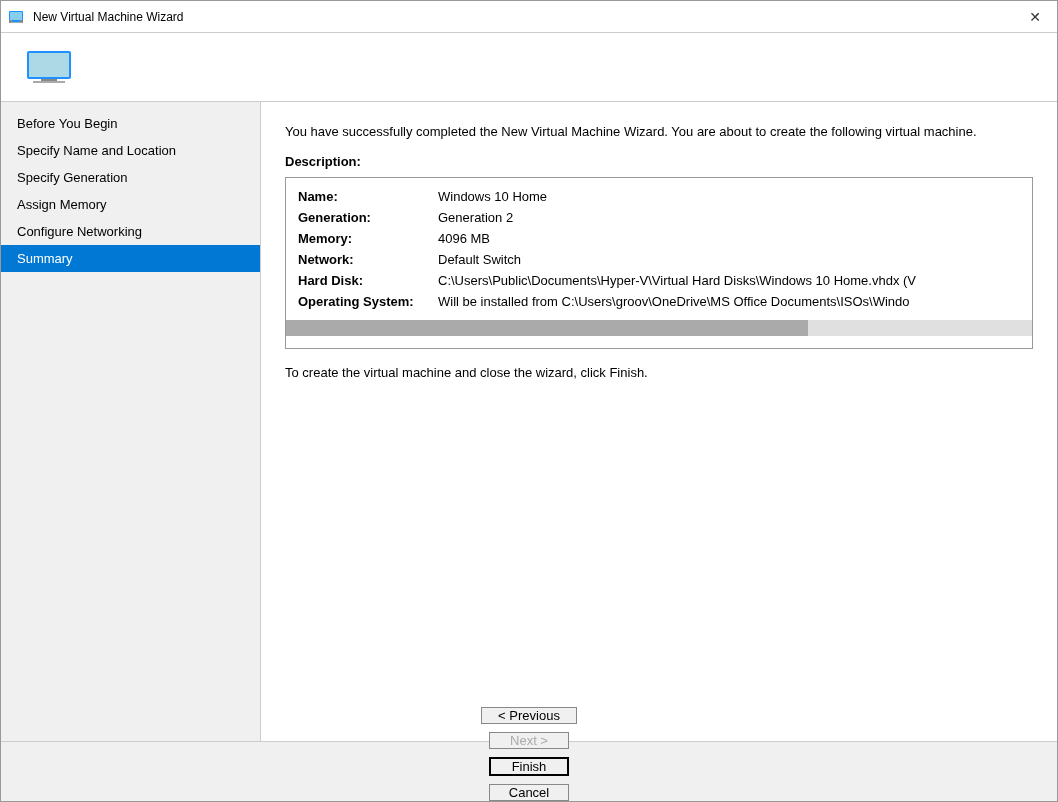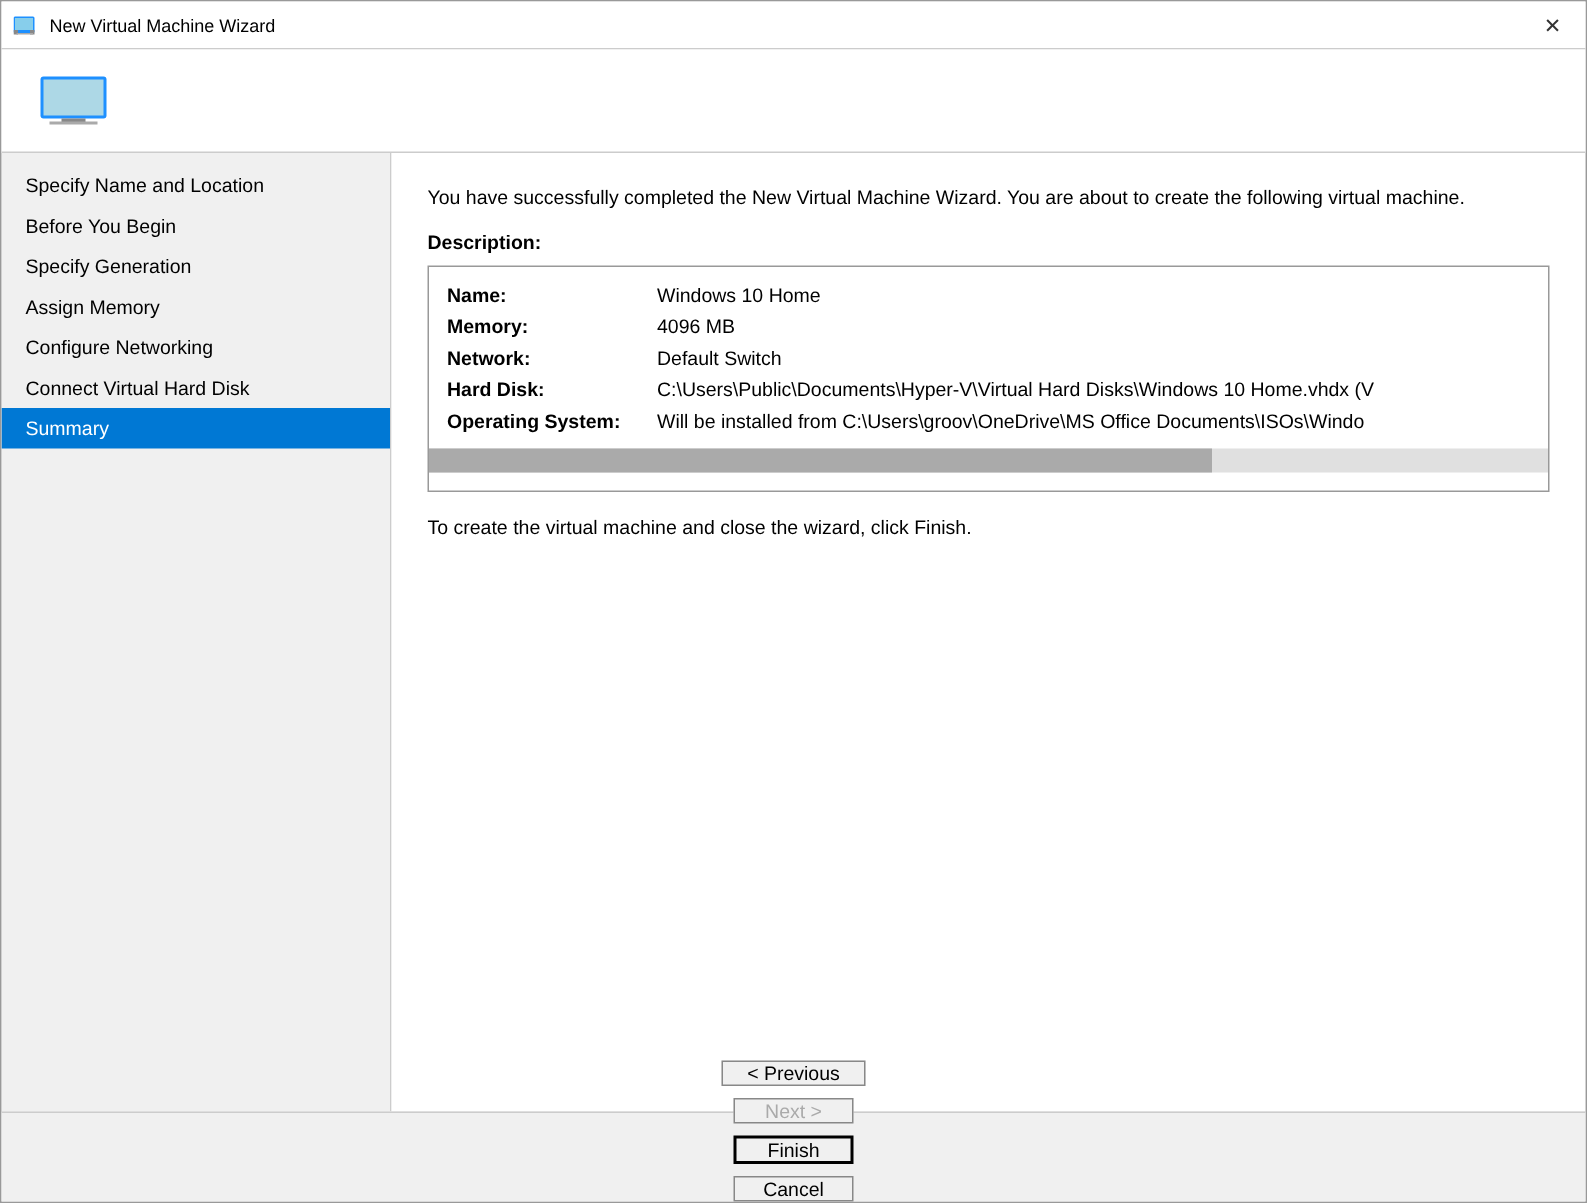--- a/index.html
+++ b/index.html
@@ -214,38 +214,41 @@
         <rect x="4" y="4" width="40" height="24" fill="#add8e6"></rect>
         <rect x="16" y="30" width="16" height="3" fill="#888"></rect>
         <rect x="8" y="32" width="32" height="2" fill="#aaa"></rect>
       </svg>
     </div>
   </div>
 
   <div class="content-area">
 
     <div class="sidebar">
-    <div class="sidebar-item">Specify Name and Location</div>
-        <div class="sidebar-item">Before You Begin</div>
+    <div class="sidebar-item">Before You Begin</div>
+        <div class="sidebar-item">Specify Name and Location</div>
         <div class="sidebar-item">Specify Generation</div>
         <div class="sidebar-item">Assign Memory</div>
         <div class="sidebar-item">Configure Networking</div>
-        <div class="sidebar-item">Connect Virtual Hard Disk</div>
         <div class="sidebar-item active">Summary</div>
       </div>
 
     <div class="main-content">
       <p class="intro-text">You have successfully completed the New Virtual Machine Wizard. You are about to create the following virtual machine.</p>
       <p class="description-label">Description:</p>
       <div class="description-box">
         <table class="desc-table">
           <tbody id="desc-rows">
               <tr>
                 <td>Name:</td>
                 <td>Windows 10 Home</td>
+              </tr>
+              <tr>
+                <td>Generation:</td>
+                <td>Generation 2</td>
               </tr>
               <tr>
                 <td>Memory:</td>
                 <td>4096 MB</td>
               </tr>
               <tr>
                 <td>Network:</td>
                 <td>Default Switch</td>
               </tr>
               <tr>

